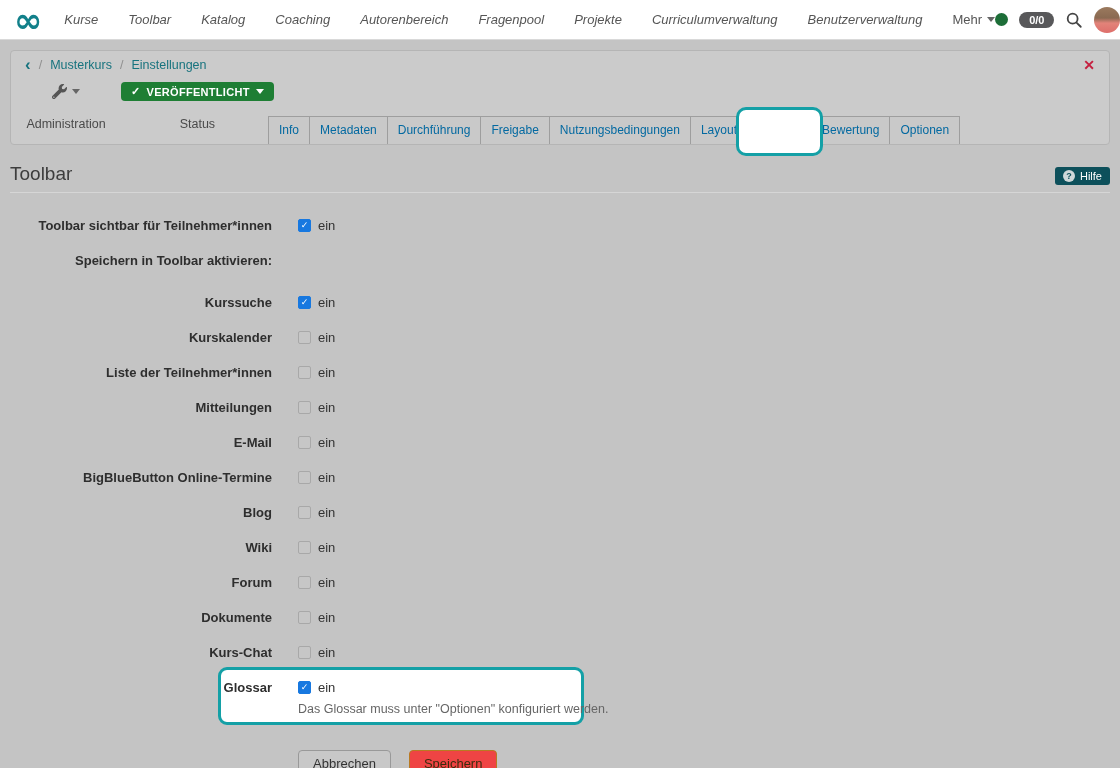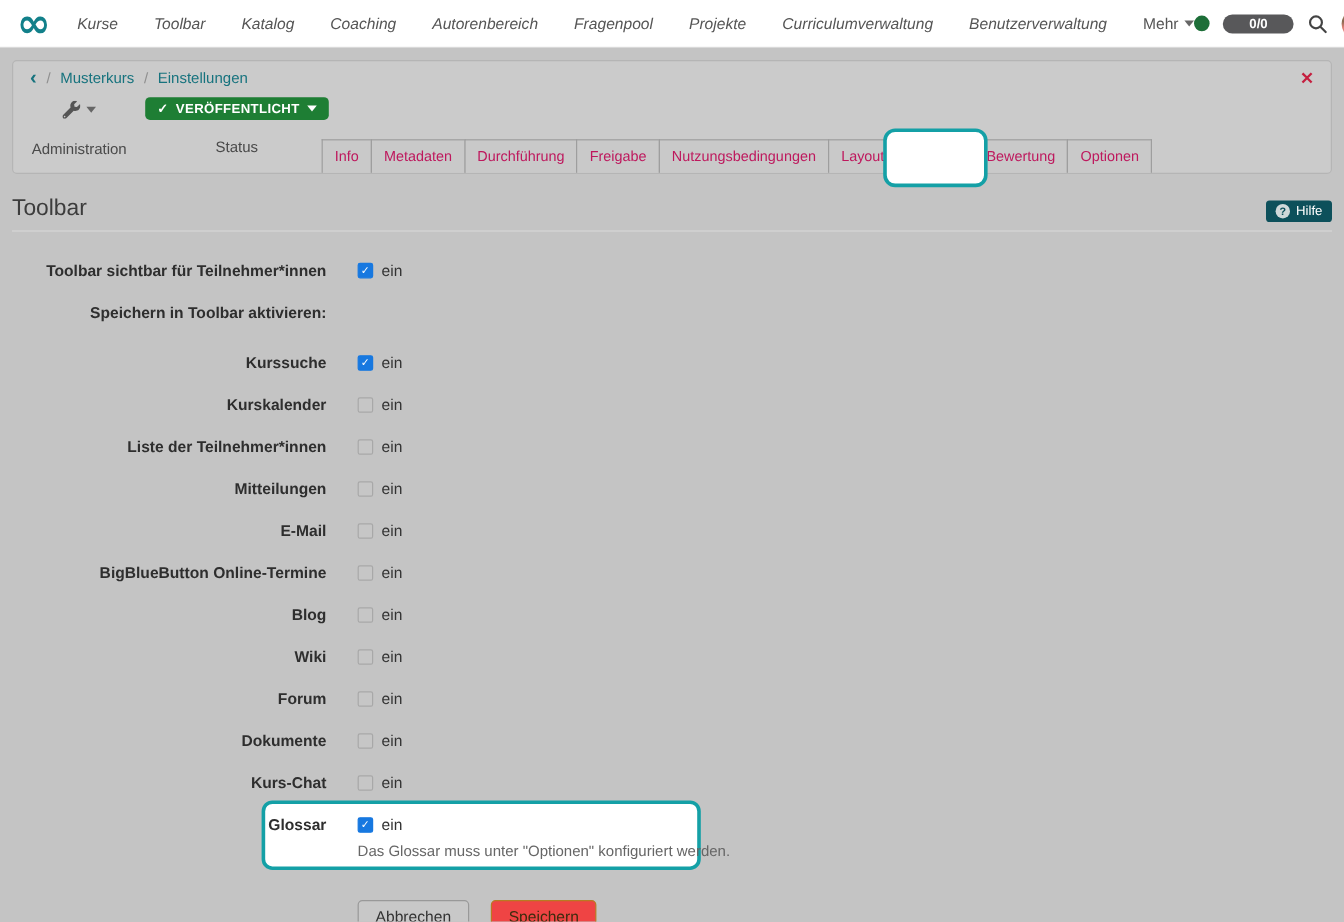--- a/index.html
+++ b/index.html
@@ -8,21 +8,21 @@
 
   
   .navbar { height:40px; background:#ffffff; display:flex; align-items:center; padding:0 14px; border-bottom:1px solid #d9d9d9; }
   .logo { font-family:"DejaVu Sans", sans-serif; font-size:34px; font-weight:bold; color:#12808a; line-height:34px; margin-right:22px; cursor:pointer; }
   .nav-menu { display:flex; align-items:center;font-style:italic; }
   .nav-item { font-size:13px; color:#555; margin-right:30px; cursor:pointer; text-decoration:none; white-space:nowrap; }
   .nav-more { display:flex; align-items:center; gap:5px; font-size:13px; color:#555; cursor:pointer; }
   .caret { width:0; height:0; border-left:4px solid transparent; border-right:4px solid transparent; border-top:5px solid #666; display:inline-block; }
   .nav-right { margin-left:auto; display:flex; align-items:center; gap:11px; }
   .presence-dot { width:13px; height:13px; border-radius:50%; background:#1d6e38; display:inline-block; }
-  .count-pill { background:#58585a; color:#fff; font-size:11px; font-weight:bold; border-radius:9px; padding:2px 22px; cursor:pointer; }
+  .count-pill { background:#58585a; color:#fff; font-size:11px; font-weight:bold; border-radius:9px; padding:2px 10px; cursor:pointer; }
   .search-btn { cursor:pointer; display:flex; align-items:center; }
   .avatar { width:26px; height:26px; border-radius:50%; cursor:pointer;
             background:linear-gradient(180deg,#9b7a5e 0%,#8a6a52 42%,#e28379 62%,#de6f6b 100%); }
 
   
   .panel { position:relative; margin:10px 10px 0; height:95px; background:#cbcbcb; border:1px solid #b5b5b5; border-radius:4px; }
   .crumb-row { display:flex; align-items:center; gap:8px; padding:6px 14px 0; font-size:12.5px; }
   .back-chevron { color:#17737e; font-size:17px; font-weight:bold; line-height:14px; cursor:pointer; }
   .crumb-sep { color:#8f8f8f; }
   .crumb-link { color:#17737e; text-decoration:none; cursor:pointer; }
@@ -30,21 +30,21 @@
 
   .admin-row { position:absolute; top:30px; left:0; display:flex; align-items:flex-start; }
   .admin-block { width:110px; text-align:center; cursor:pointer; }
   .wrench-line { display:flex; align-items:center; justify-content:center; gap:5px; height:20px; }
   .admin-label, .status-label { font-size:12.5px; color:#4a4a4a; margin-top:16px; }
   .status-block { text-align:center; cursor:pointer; }
   .status-badge { display:inline-flex; align-items:center; gap:6px; background:#1e7e34; color:#fff; border-radius:4px; padding:3px 10px; font-size:11px; font-weight:bold; letter-spacing:.3px; }
   .status-badge .caret { border-top-color:#fff; }
 
   .tabs { position:absolute; left:258px; bottom:0; display:flex; align-items:flex-end; }
-  .tab { font-size:12px; color:#be185d; background:#c9c9c9; border:1px solid #9e9e9e; border-bottom:none; padding:6px 10px 7px; margin-left:-1px; cursor:pointer; white-space:nowrap; }
+  .tab { font-size:12px; color:#0369a1; background:#c9c9c9; border:1px solid #9e9e9e; border-bottom:none; padding:6px 10px 7px; margin-left:-1px; cursor:pointer; white-space:nowrap; }
   .tab.active { position:relative; z-index:5; background:#0a5560; color:#fff; font-weight:bold; border-color:#0a5560; }
   .tab.active::before { content:""; position:absolute; z-index:-1; top:-10px; left:-12px; right:-12px; bottom:-12px;
                         background:#fff; border:3px solid #14a0a6; border-radius:10px; }
 
   
   .content { padding:18px 10px 0; }
   .title-row { display:flex; align-items:flex-end; justify-content:space-between; border-bottom:1px solid #d6d6d6; padding-bottom:7px; }
   .page-title { font-size:19px; font-weight:normal; color:#3d3d3d; }
   .help-badge { display:inline-flex; align-items:center; gap:5px; background:#0d505b; color:#fff; font-size:11px; border-radius:3px; padding:3px 8px; cursor:pointer; }
   .help-q { width:12px; height:12px; border-radius:50%; background:#cfd8d9; color:#0d505b; font-size:9px; font-weight:bold; display:inline-flex; align-items:center; justify-content:center; }

